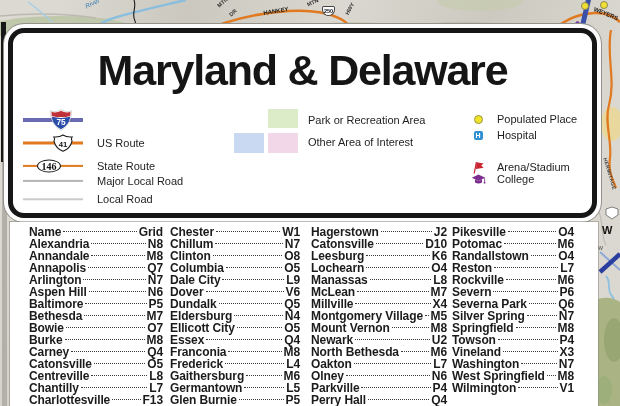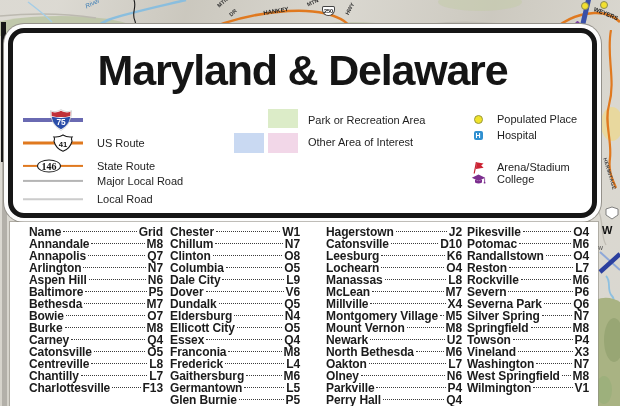--- a/index.html
+++ b/index.html
@@ -68,21 +68,21 @@
   .pt-0{top:78px;} .pt-1{top:94px;} .pt-2{top:100px;margin-top:38px;} .pt-3{top:126px;}
   .ic-pop{width:7px;height:7px;border-radius:50%;background:#f0e32a;border:1px solid #99993f;box-sizing:content-box;}
   .ic-hosp{width:9px;height:9px;background:#2f8fd0;border-radius:2px;color:#fff;
     font-size:7px;line-height:9px;font-weight:700;text-align:center;}
 
   
   .index-panel{position:absolute;left:10px;top:222px;width:588px;height:184px;z-index:6;
     background:#fff;box-sizing:border-box;padding:4px 0 0 19px;box-shadow:0 0 0 1px rgba(140,137,128,.55);}
   .idx-cols{display:flex;}
   .idx-col{box-sizing:border-box;}
-  .c0{width:134px;margin-right:7px;} .c1{width:130px;margin-right:26px;}
+  .c0{width:134px;margin-right:7px;} .c1{width:130px;margin-right:11px;}
   .c2{width:136px;margin-right:5px;} .c3{width:122px;}
   .idx-row{display:flex;align-items:center;height:12.05px;
     font-size:12px;font-weight:700;color:#1b1b1b;letter-spacing:-.1px;}
   .idx-name,.idx-grid{white-space:nowrap;line-height:11px;}
   .idx-leader{flex:1;border-bottom:1.3px dotted #3a3a3a;margin:0 2px 2px;}
 </style>
 </head>
 <body>
 
 <div class="stage">
@@ -211,20 +211,25 @@
 
   <div class="index-panel">
     <div class="idx-cols">
       <div class="idx-col c0" id="idx-col-0">
           <div class="idx-row">
             <span class="idx-name">Name</span>
             <span class="idx-leader"></span>
             <span class="idx-grid">Grid</span>
           </div>
           <div class="idx-row">
+            <span class="idx-name">Alexandria</span>
+            <span class="idx-leader"></span>
+            <span class="idx-grid">N8</span>
+          </div>
+          <div class="idx-row">
             <span class="idx-name">Annandale</span>
             <span class="idx-leader"></span>
             <span class="idx-grid">M8</span>
           </div>
           <div class="idx-row">
             <span class="idx-name">Annapolis</span>
             <span class="idx-leader"></span>
             <span class="idx-grid">Q7</span>
           </div>
           <div class="idx-row">

